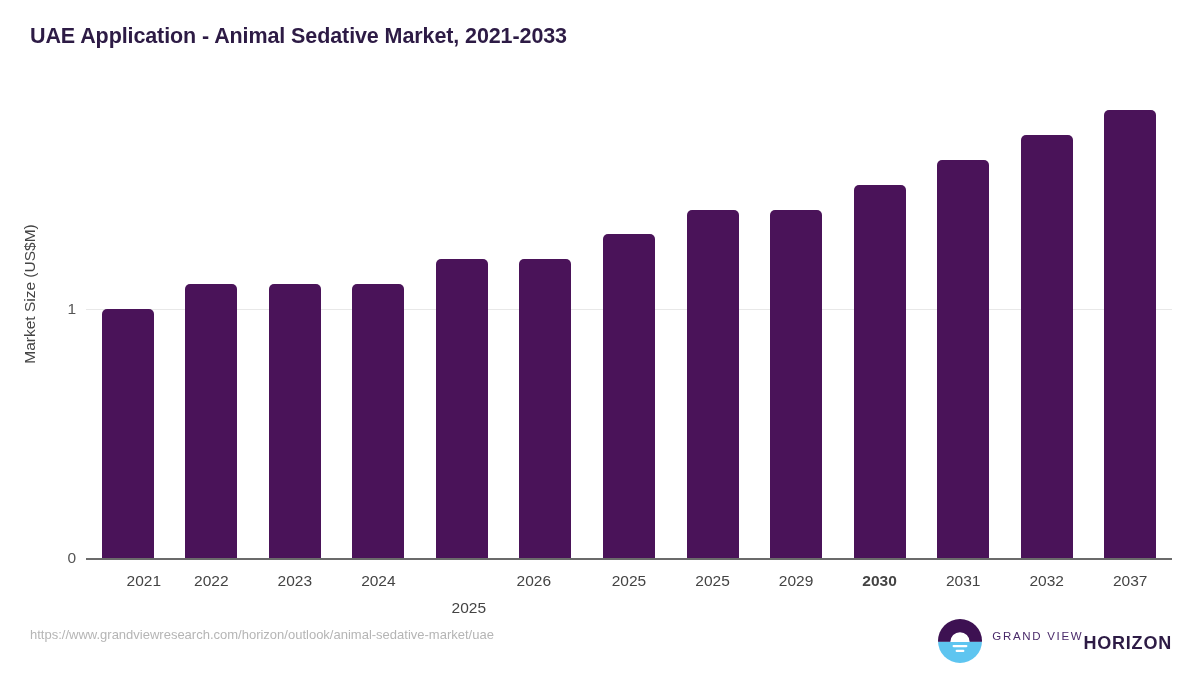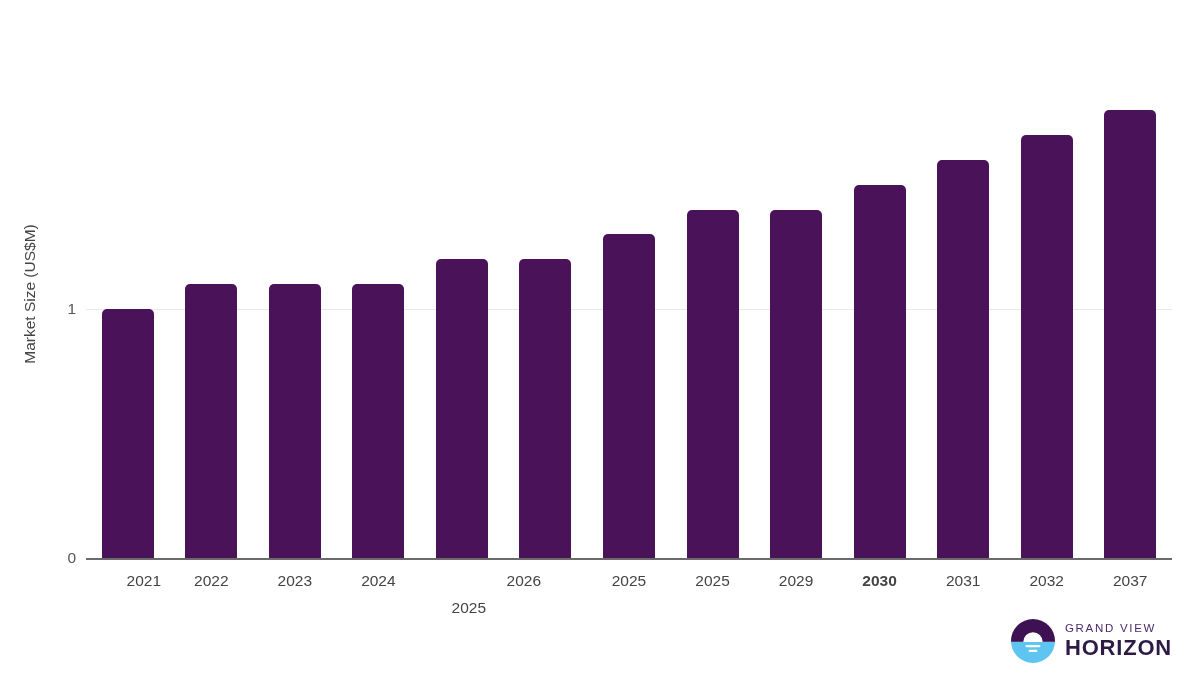--- a/index.html
+++ b/index.html
@@ -133,43 +133,44 @@
     align-items: center;
     gap: 10px;
   }
   #brand-mark {
     width: 44px;
     height: 44px;
     flex: none;
   }
   #brand-text {
     display: flex;
-    flex-direction: column;
+    flex-direction: row;
     justify-content: center;
     line-height: 1;
   }
   #brand-line-1 {
     font-size: 11.5px;
     letter-spacing: 1.7px;
     color: #4a2a6a;
     font-weight: normal;
   }
   #brand-line-2 {
-    font-size: 22px;
+    font-size: 18px;
     letter-spacing: 0.8px;
     color: #2d1b45;
     font-weight: bold;
     margin-top: 3px;
   }
 </style>
 </head>
 <body>
 
 <div id="page">
 
+  <div id="chart-title">UAE Application - Animal Sedative Market, 2021-2033</div>
 
   <div id="plot-area">
     <div class="gridline" style="top: 214.075px;"></div>
   </div>
   <div id="axis-baseline"></div>
 
   <div>
     <div class="y-tick-label" style="left: 56px; top: 300.075px; width: 20px; right: auto;">1</div>
     <div class="y-tick-label" style="left:56px; top:549px; width:20px; right:auto;">0</div>
     <div id="y-axis-title">Market Size (US$M)</div>
@@ -216,30 +217,31 @@
         <div class="bar" style="height: 448.065px; background: rgb(74, 19, 89);"></div>
       </div>
     </div>
 
   <div id="x-labels">
       <div class="x-tick-label" style="left: 16px; width: 83.5385px;">2021</div>
       <div class="x-tick-label" style="left: 83.5385px; width: 83.5385px;">2022</div>
       <div class="x-tick-label" style="left: 167.077px; width: 83.5385px;">2023</div>
       <div class="x-tick-label" style="left: 250.615px; width: 83.5385px;">2024</div>
       <div class="x-tick-label" style="left: 341px; width: 83.5385px; margin-top: 27px;">2025</div>
-      <div class="x-tick-label" style="left: 396px; width: 83.5385px; text-align: center;">2026</div>
+      <div class="x-tick-label" style="left: 406px; width: 83.5385px; text-align: center;">2026</div>
       <div class="x-tick-label" style="left: 501.231px; width: 83.5385px;">2025</div>
       <div class="x-tick-label" style="left: 584.769px; width: 83.5385px;">2025</div>
       <div class="x-tick-label" style="left: 668.308px; width: 83.5385px;">2029</div>
       <div class="x-tick-label" style="left: 751.846px; width: 83.5385px; font-weight: bold;">2030</div>
       <div class="x-tick-label" style="left: 835.385px; width: 83.5385px;">2031</div>
       <div class="x-tick-label" style="left: 918.923px; width: 83.5385px;">2032</div>
       <div class="x-tick-label" style="left: 1002.46px; width: 83.5385px;">2037</div>
     </div>
 
+  <div id="source-url">https://www.grandviewresearch.com/horizon/outlook/animal-sedative-market/uae</div>
 
   <div id="brand-logo">
     <svg id="brand-mark" viewBox="0 0 100 100">
       <defs>
         <clipPath id="circ">
             <circle cx="50" cy="50" r="50"></circle>
           </clipPath>
       </defs>
       <g clip-path="url(#circ)">
         <rect x="0" y="0" width="100" height="52" fill="#3d1152"></rect>

